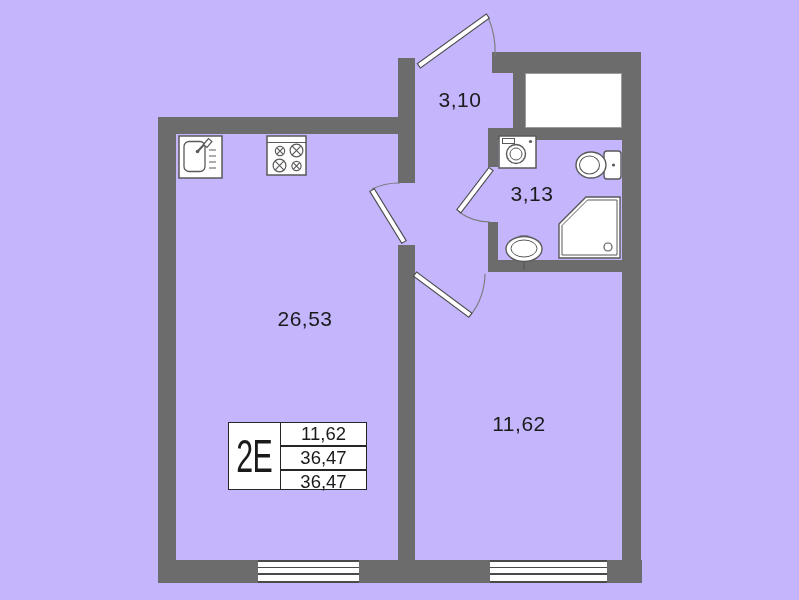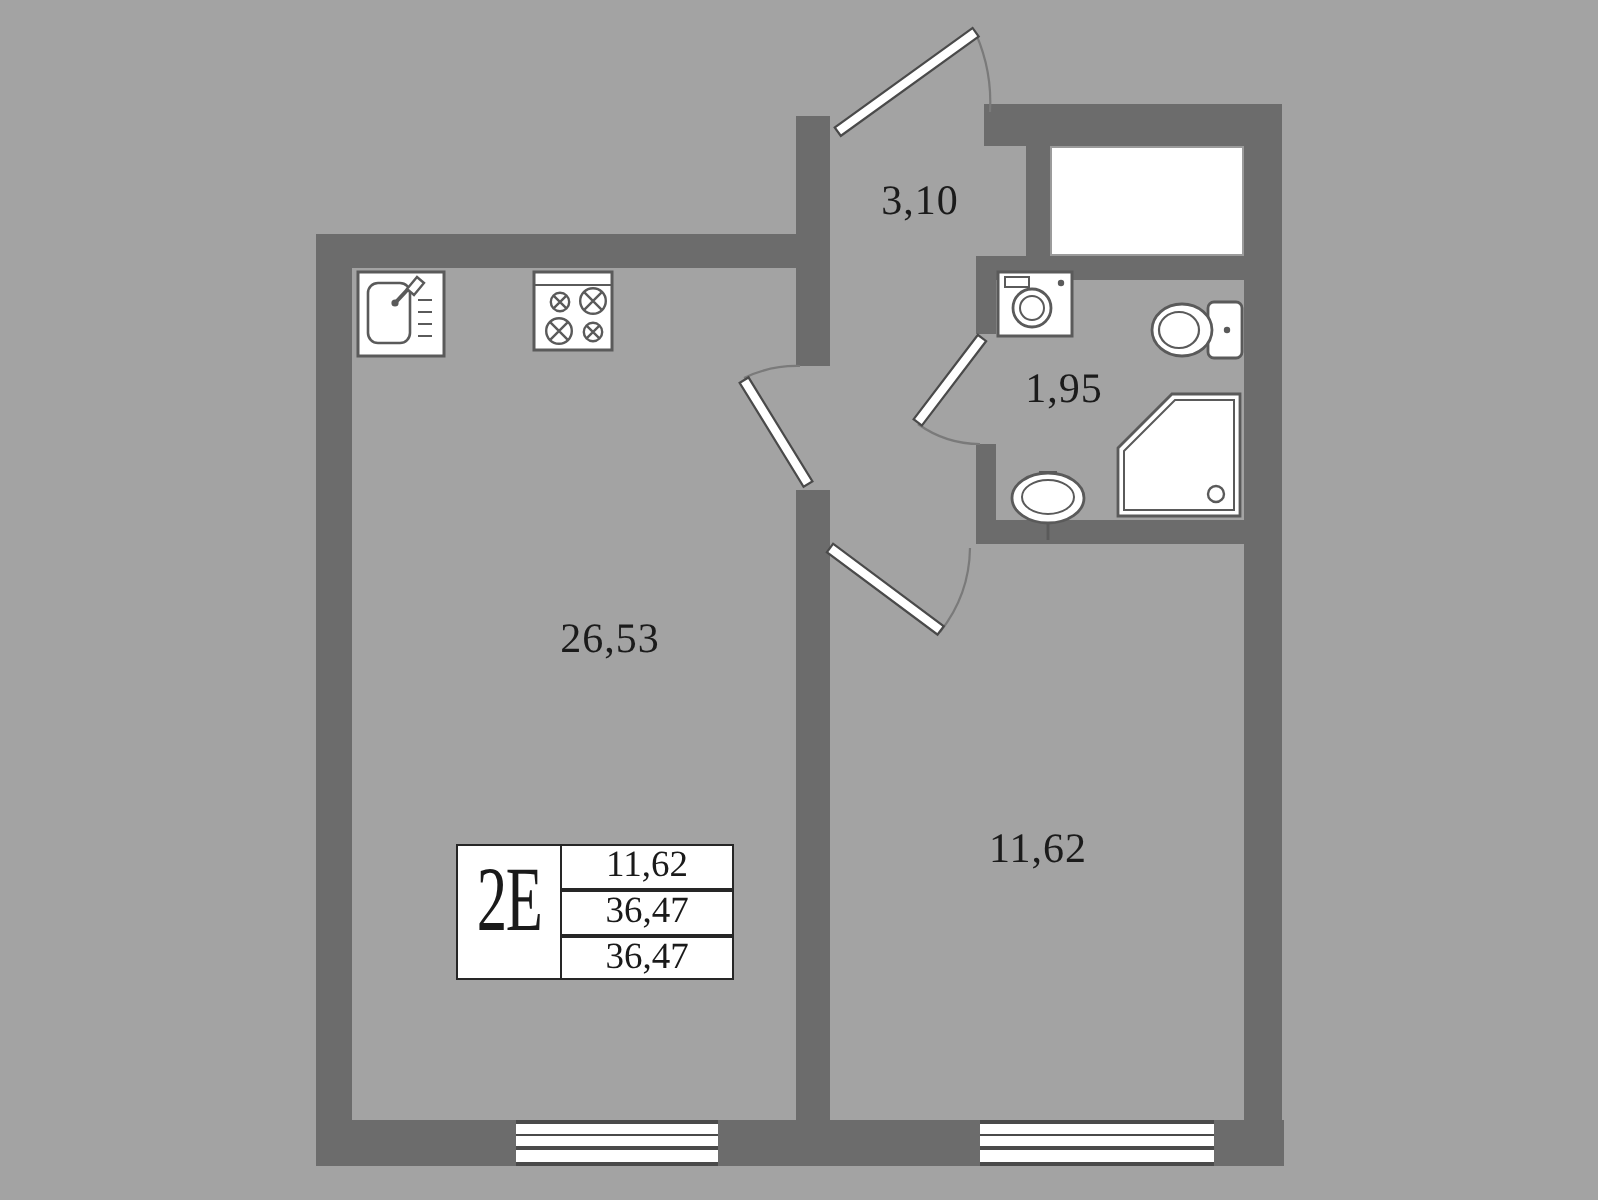--- a/index.html
+++ b/index.html
@@ -1,39 +1,39 @@
 <!DOCTYPE html>
 <html><head>
 <meta charset="utf-8">
 <style>
   html,body{margin:0;padding:0;background:#ffffff;}
   #canvas{
-    position:relative;width:799px;height:600px;background:#a3a3a3;
+    position:relative;width:799px;height:600px;background:#c4b5fd;
     outline:1px solid #d8d8d8;overflow:hidden;
-    font-family:Liberation Serif, serif;
+    font-family:Liberation Sans, sans-serif;
   }
   .wall{position:absolute;background:#6c6c6c;}
   .shaft{position:absolute;background:#ffffff;box-shadow:inset 0 0 0 1px #9b9b9b;}
   .window{position:absolute;background:#ffffff;border-top:2px solid #4a4a4a;border-bottom:2px solid #4a4a4a;box-sizing:border-box;}
   .window .pane{position:absolute;left:0;right:0;height:1.5px;background:#4a4a4a;}
   .pane.p1{top:4.8px;}
   .pane.p2{top:11.3px;}
   .overlay{position:absolute;left:0;top:0;}
   .room-label{
     position:absolute;width:92px;text-align:center;
     font-size:21px;letter-spacing:.5px;color:#1b1b1b;white-space:nowrap;
   }
   .infobox{
     position:absolute;left:228px;top:422px;width:139px;height:68px;
     border:1.5px solid #262626;background:#ffffff;box-sizing:border-box;
     display:flex;color:#1a1a1a;
   }
   .infobox .type-cell{
     width:52px;border-right:1.5px solid #262626;box-sizing:border-box;
-    display:flex;align-items:flex-start;justify-content:center;
+    display:flex;align-items:center;justify-content:center;
   }
   .infobox .type-cell span{
     font-size:46px;display:inline-block;transform:scaleX(.66);transform-origin:center;
     letter-spacing:-1px;
   }
   .infobox .rows{flex:1;display:flex;flex-direction:column;}
   .infobox .row{
     flex:1;display:flex;align-items:center;justify-content:center;
     font-size:18.5px;box-sizing:border-box;
   }
@@ -149,21 +149,21 @@
 
     <g fill="none" stroke="#5a5a5a">
       <rect x="520" y="236" width="8" height="4.5" fill="#ffffff" stroke-width="1"></rect>
       <ellipse cx="524" cy="249" rx="18" ry="12.5" fill="#ffffff" stroke-width="1.4"></ellipse>
       <ellipse cx="524" cy="248.5" rx="13" ry="8.5" stroke-width="1"></ellipse>
       <path d="M 524,261.5 L 524,270" stroke-width="1.4"></path>
     </g>
   </svg>
 
   <div class="room-label" style="left: 414px; top: 88px; color: rgb(27, 27, 27);">3,10</div>
-  <div class="room-label" style="left: 486px; top: 182px; color: rgb(27, 27, 27);">1,95</div>
+  <div class="room-label" style="left: 486px; top: 182px; color: rgb(27, 27, 27);">3,13</div>
   <div class="room-label" style="left: 259px; top: 307px; color: rgb(27, 27, 27);">26,53</div>
   <div class="room-label" style="left: 473px; top: 412px; color: rgb(27, 27, 27);">11,62</div>
 
   <div class="infobox">
     <div class="type-cell">
       <span>2E</span>
     </div>
     <div class="rows">
       <div class="row r1">11,62</div>
       <div class="row r2">36,47</div>

